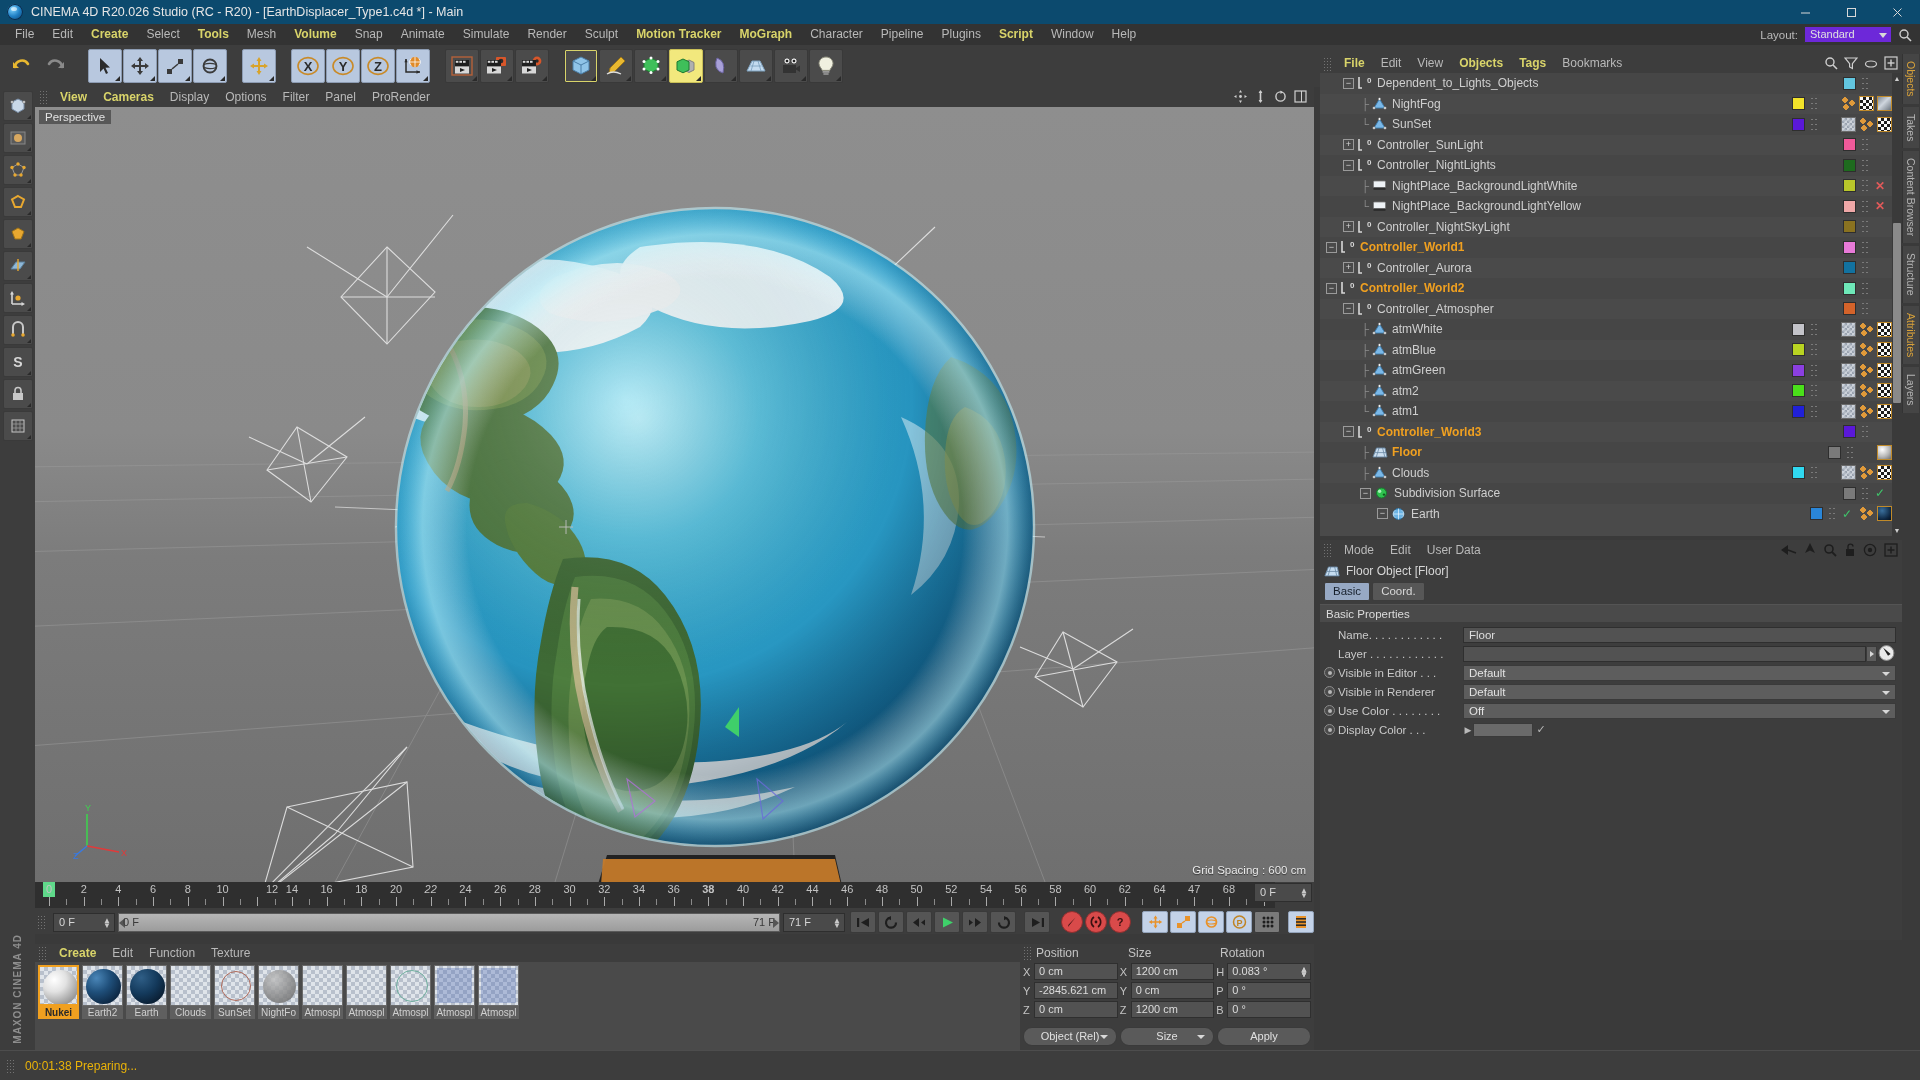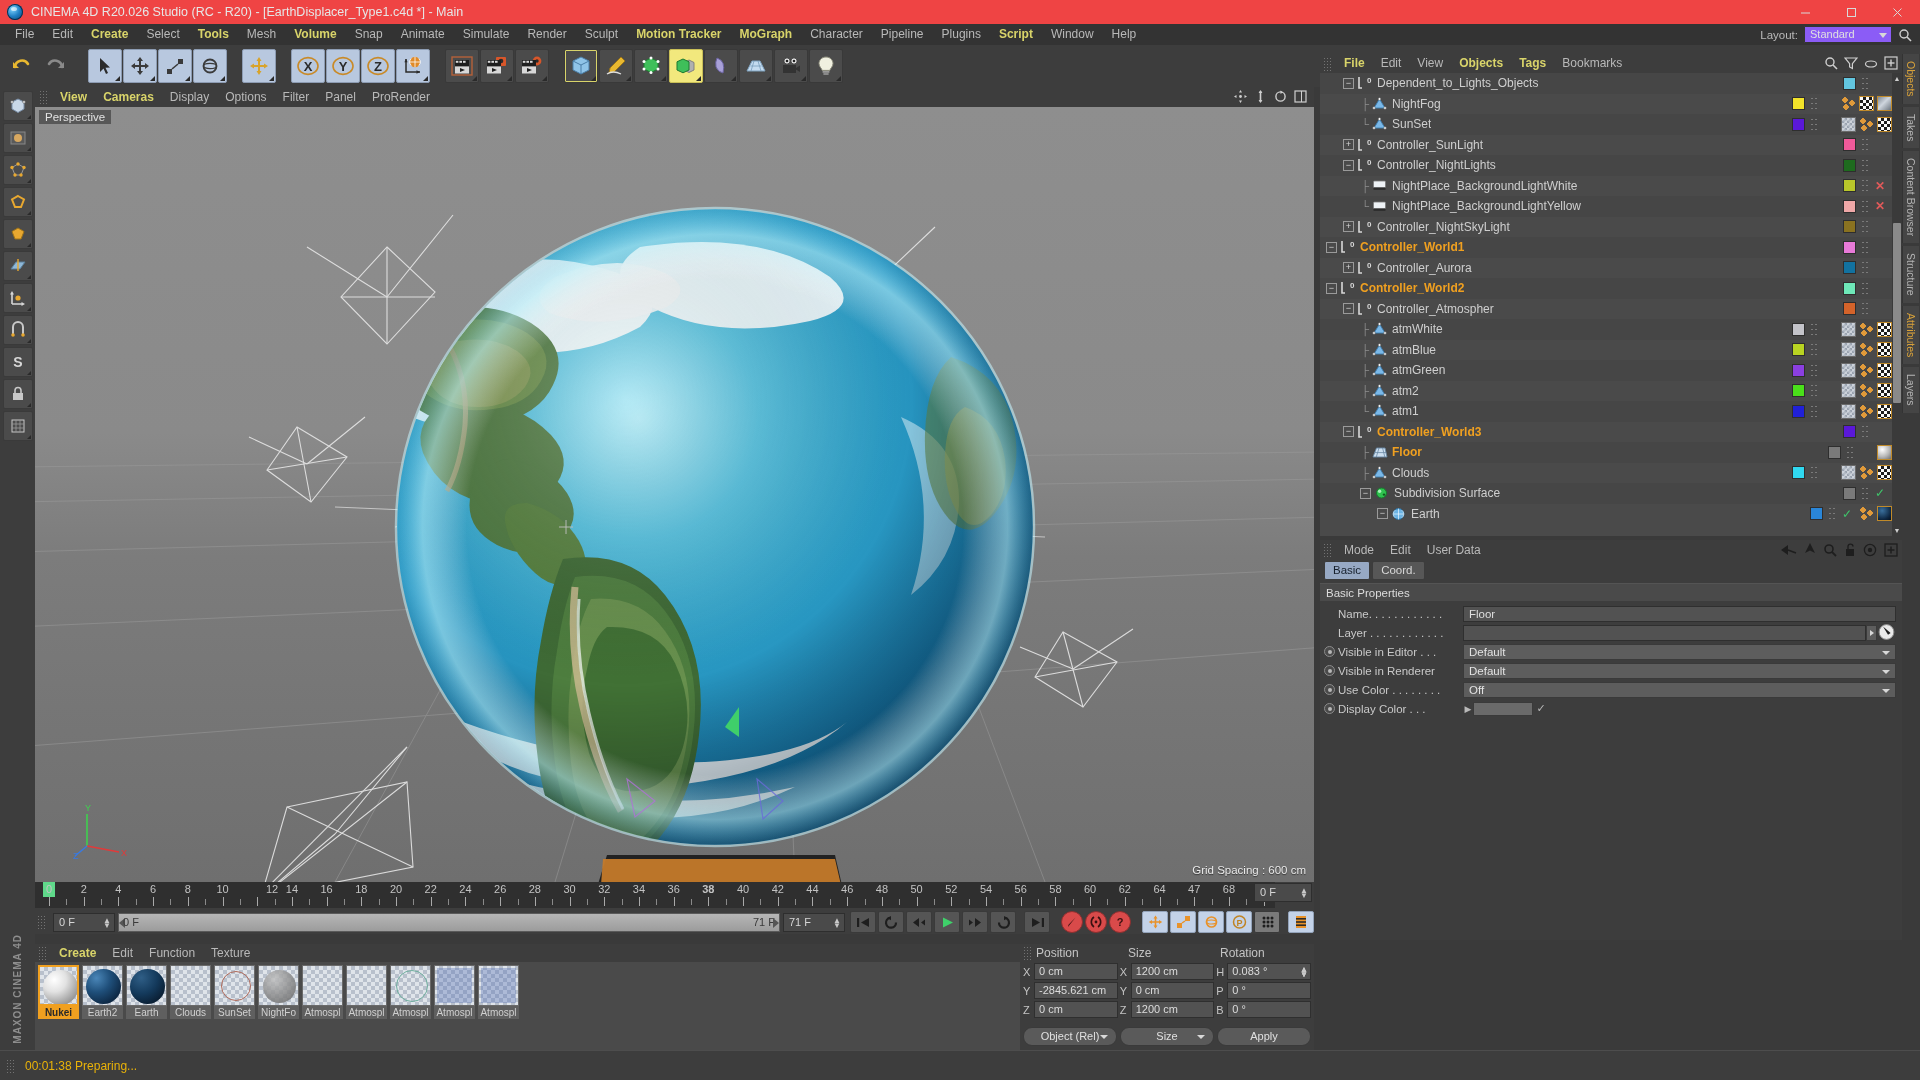--- a/index.html
+++ b/index.html
@@ -9,21 +9,21 @@
     font-family:"Liberation Sans", sans-serif;
     font-size:12px;
     color:#c8c8c8;
     -webkit-font-smoothing:antialiased;
   }
   .app { position:relative; width:1920px; height:1080px; }
 
   
   .titlebar {
     position:absolute; left:0; top:0; width:1920px; height:24px;
-    background:#ef4444; display:flex; align-items:center;
+    background:#0c4a6e; display:flex; align-items:center;
   }
   .tb-appicon {
     width:16px; height:16px; margin-left:7px; margin-right:8px;
     border-radius:50%;
     background:radial-gradient(circle at 35% 32%, #7fd4ff 0%, #1f7fc4 48%, #0d3f6b 100%);
     box-shadow:inset 0 0 0 1px #0a2c4a;
     position:relative;
   }
   .tb-appicon:after{
     content:""; position:absolute; left:4px; top:3px; width:6px; height:4px;
@@ -46,21 +46,21 @@
     padding:0 9px; height:21px; line-height:21px; font-size:12px; color:#b9b9b9; white-space:nowrap;
   }
   .menuitem.hl { color:#d9d46a; font-weight:bold; }
 
   
   .layoutbox {
     position:absolute; right:8px; top:26px; display:flex; align-items:center; gap:6px;
   }
   .layout-label { font-size:11.5px; color:#b9b9b9; }
   .layout-select {
-    width:88px; height:17px; background:#8b5cf6; border:1px solid #333;
+    width:88px; height:17px; background:#6d28d9; border:1px solid #333;
     color:#e0e0e0; font-size:11px; padding:0 14px 0 5px; line-height:15px;
     position:relative; border-radius:1px;
   }
   .layout-select:after{
     content:""; position:absolute; right:4px; top:6px;
     border-left:4px solid transparent; border-right:4px solid transparent;
     border-top:5px solid #d8d8d8;
   }
 
   
@@ -970,21 +970,21 @@
           <div class="tl-tick" style="left: 274.282px;"></div>
           <div class="tl-num" style="left: 291.634px;">16</div>
           <div class="tl-tick maj" style="left: 291.634px;"></div>
           <div class="tl-tick" style="left: 308.986px;"></div>
           <div class="tl-num" style="left: 326.338px;">18</div>
           <div class="tl-tick maj" style="left: 326.338px;"></div>
           <div class="tl-tick" style="left: 343.69px;"></div>
           <div class="tl-num" style="left: 361.042px;">20</div>
           <div class="tl-tick maj" style="left: 361.042px;"></div>
           <div class="tl-tick" style="left: 378.394px;"></div>
-          <div class="tl-num" style="left: 395.746px;">22</div>
+          <div class="tl-num" style="left: 395.746px; font-style: italic;">22</div>
           <div class="tl-tick maj" style="left: 395.746px;"></div>
           <div class="tl-tick" style="left: 413.099px;"></div>
           <div class="tl-num" style="left: 430.451px;">24</div>
           <div class="tl-tick maj" style="left: 430.451px;"></div>
           <div class="tl-tick" style="left: 447.803px;"></div>
           <div class="tl-num" style="left: 465.155px;">26</div>
           <div class="tl-tick maj" style="left: 465.155px;"></div>
           <div class="tl-tick" style="left: 482.507px;"></div>
           <div class="tl-num" style="left: 499.859px;">28</div>
           <div class="tl-tick maj" style="left: 499.859px;"></div>
@@ -1872,20 +1872,27 @@
             <circle cx="7" cy="7" r="2.2" fill="#1e1e1e"></circle>
           </svg>
         <svg class="gl" width="14" height="14" viewBox="0 0 14 14">
             <rect x="1" y="1" width="12" height="12" fill="none" stroke="#1e1e1e" stroke-width="1.3"></rect>
             <line x1="7" y1="3.5" x2="7" y2="10.5" stroke="#1e1e1e" stroke-width="1.5"></line>
             <line x1="3.5" y1="7" x2="10.5" y2="7" stroke="#1e1e1e" stroke-width="1.5"></line>
           </svg>
       </div>
     </div>
 
+    <div class="am-objline">
+      <svg class="am-objico" viewBox="0 0 18 15">
+        <path d="M1 13 L5 3 L15 3 L17 13 Z" fill="#c5dcf0" stroke="#6a89a5" stroke-width="1"></path>
+        <path d="M3.2 8 H16 M7.5 3 L4.5 13 M12 3 L14.4 13" stroke="#6a89a5" stroke-width=".9" fill="none"></path>
+      </svg>
+      <div class="am-objtitle">Floor Object [Floor]</div>
+    </div>
 
     <div class="am-tabs" id="am-tabs">
         <div class="am-tab active">Basic</div>
         <div class="am-tab">Coord.</div>
       </div>
 
     <div class="am-section">Basic Properties</div>
 
     <div class="am-body" id="am-fields">
         <div class="am-row">

